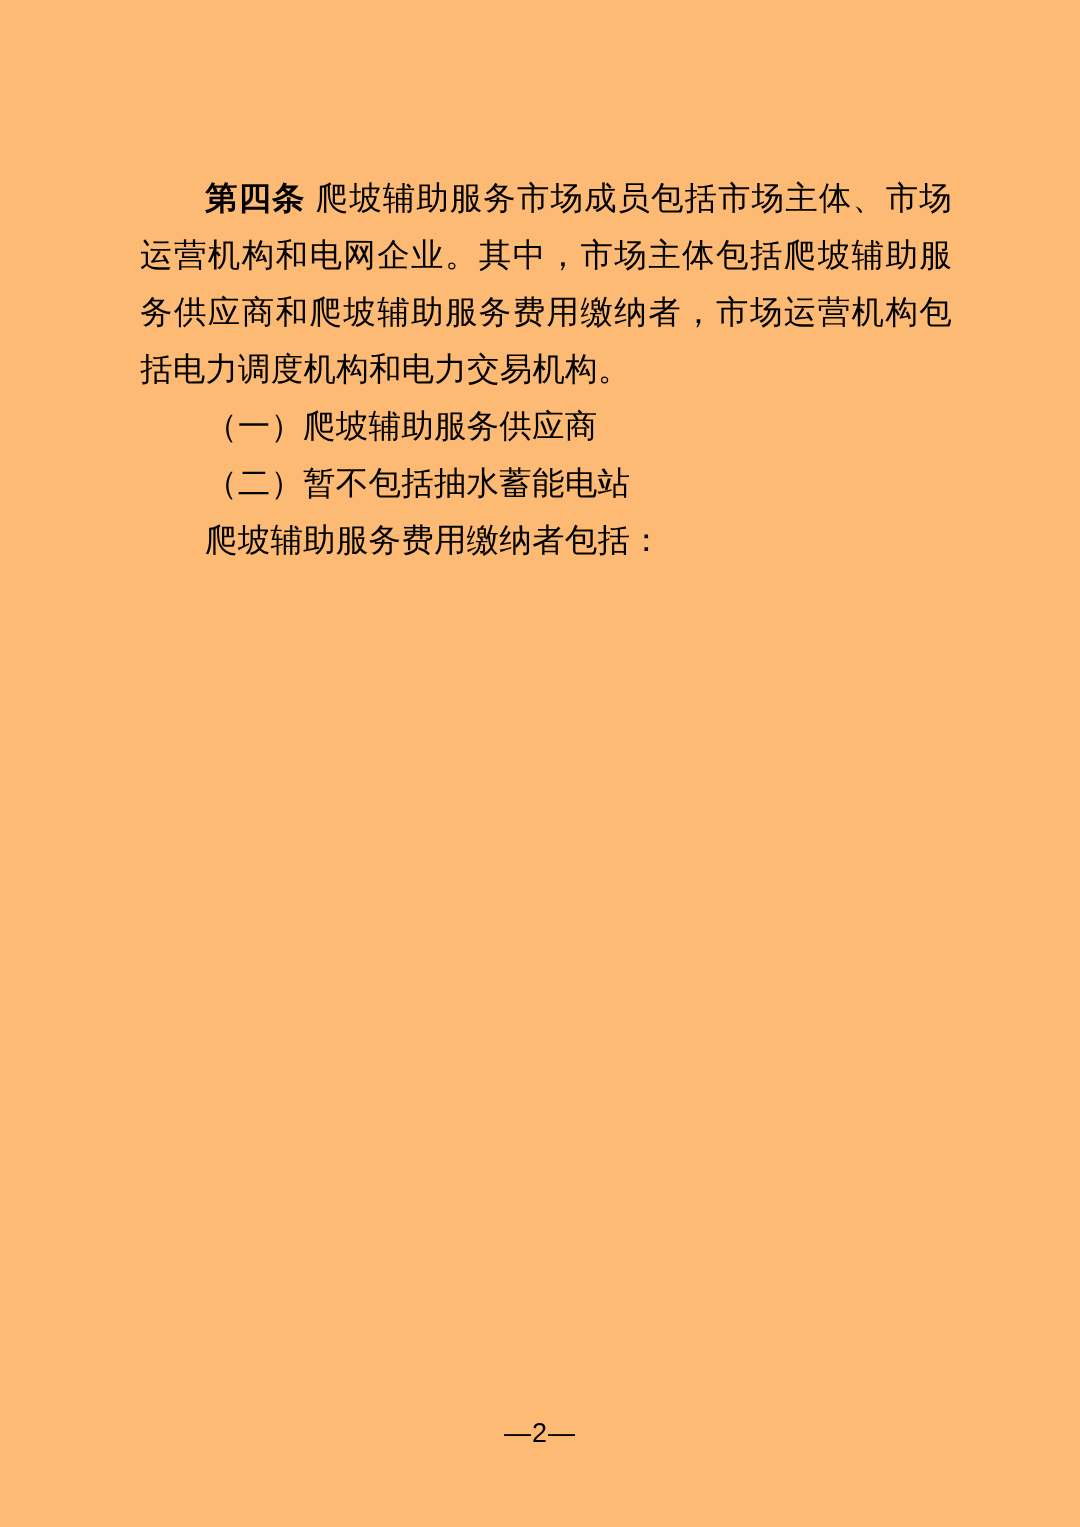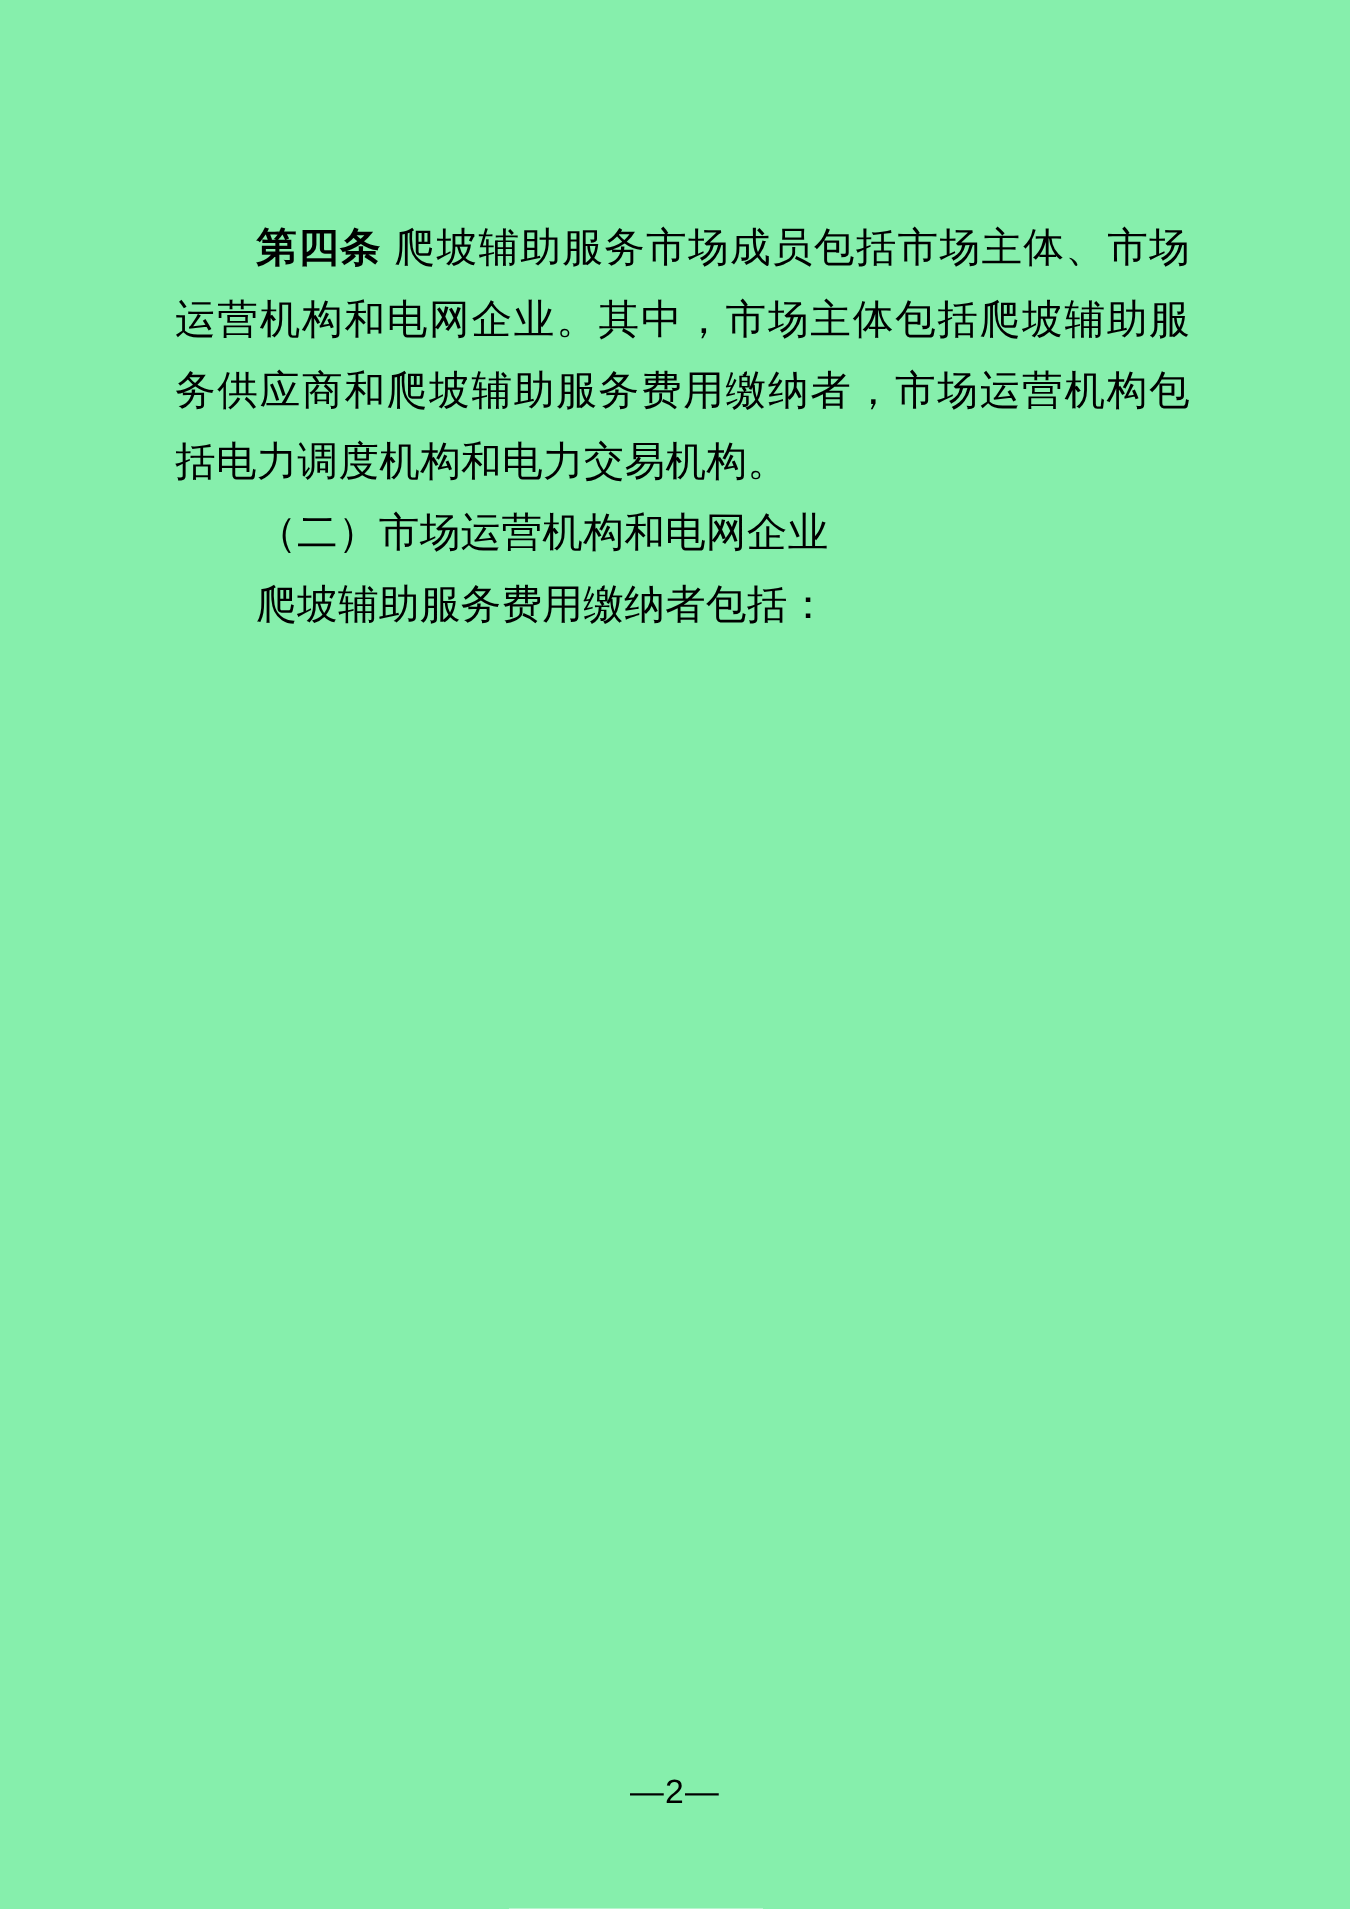--- a/index.html
+++ b/index.html
@@ -4,21 +4,21 @@
 <style>
   html, body {
     margin: 0;
     padding: 0;
     background: #ffffff;
   }
   .page {
     position: relative;
     width: 1080px;
     height: 1527px;
-    background: #86efac;
+    background: #fdba74;
     margin: 0 auto;
     font-family: "Liberation Sans", "DejaVu Sans", sans-serif;
     color: #000000;
     box-sizing: border-box;
   }
   .content {
     position: absolute;
     left: 140px;
     top: 170px;
     width: 812px;
@@ -51,23 +51,24 @@
 </style>
 </head>
 <body>
 
 <div class="page">
   <div class="content">
 
     <p class="para indent"><span class="art-label">第四条</span><span> 爬坡辅助服务市场成员包括市场主体、市场运营机构和电网企业。其中，市场主体包括爬坡辅助服务供应商和爬坡辅助服务费用缴纳者，市场运营机构包括电力调度机构和电力交易机构。</span></p>
 
 
+    <p class="para indent">（一）爬坡辅助服务供应商</p>
 
 
-    <p class="para indent">（二）市场运营机构和电网企业</p>
+    <p class="para indent">（二）暂不包括抽水蓄能电站</p>
 
     <p class="para indent">爬坡辅助服务费用缴纳者包括：</p>
 
 
 
 
   </div>
 
   <div class="footer">—2—</div>
 </div>

